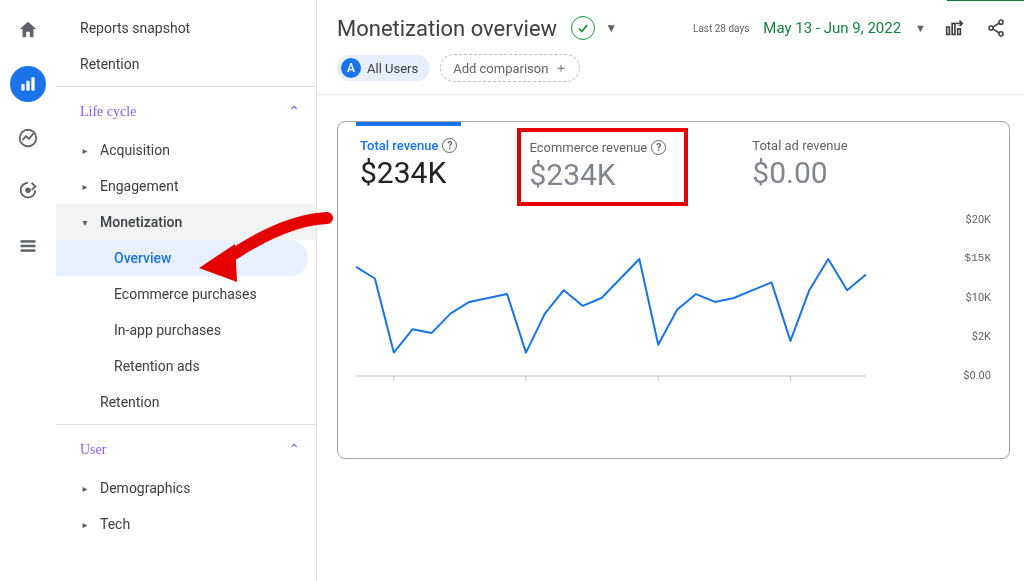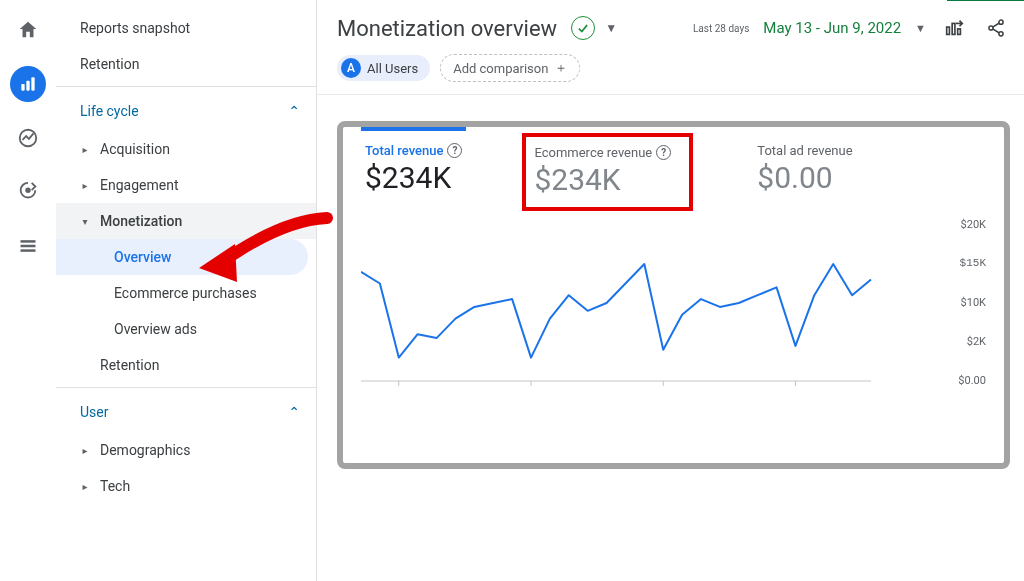--- a/index.html
+++ b/index.html
@@ -3,21 +3,21 @@
 <meta charset="utf-8">
 <style>
   * { box-sizing: border-box; }
   html, body { margin: 0; padding: 0; font-family: "Google Sans", "Roboto", Arial, sans-serif; background: #fff; color: #3c4043; }
   .app { display: flex; width: 1024px; height: 581px; overflow: hidden; }
   .iconrail { width: 56px; padding-top: 12px; display: flex; flex-direction: column; align-items: center; gap: 18px; }
   .iconrail .rail-btn { width: 36px; height: 36px; display: flex; align-items: center; justify-content: center; border-radius: 50%; color: #5f6368; }
   .iconrail .rail-btn.selected { background: #1a73e8; color: #fff; }
   .nav { width: 260px; padding-top: 10px; font-size: 14px; }
   .nav-item { padding: 10px 16px 10px 24px; cursor: pointer; color: #3c4043; }
-  .nav-section-header { padding: 12px 16px 12px 24px; display: flex; align-items: center; justify-content: space-between; color: #0369a1; }
+  .nav-section-header { padding: 12px 16px 12px 24px; display: flex; align-items: center; justify-content: space-between; color: #8b5cf6; font-family: Liberation Serif, serif; }
   .nav-subheader { display:flex; align-items:center; gap:10px; padding: 10px 16px 10px 24px; cursor:pointer; }
   .nav-subheader .caret { width:10px; text-align:center; font-size:10px; color:#5f6368; }
   .nav-subheader.active { background:#f1f3f4; font-weight:500; }
   .nav-subitem { padding: 10px 16px 10px 58px; cursor:pointer; color:#3c4043; }
   .nav-subitem.active { background:#e8f0fe; color:#1a73e8; font-weight:500; border-radius: 0 20px 20px 0; margin-right:8px; }
   hr.nav-div { border: none; border-top:1px solid #e0e0e0; margin:4px 0; }
   .rule { border-left:1px solid #e0e0e0; height:100%; }
   .content { flex: 1; display:flex; flex-direction:column; padding: 0 14px 0 20px; position:relative; }
   .header { display:flex; align-items:center; padding: 14px 0 8px; gap: 14px; }
   .title { font-size: 22px; color:#3c4043; font-weight:400; flex-shrink:0; }
@@ -26,21 +26,21 @@
   .spacer { flex:1; }
   .range-label { font-size:10px; color:#5f6368; }
   .range-value { font-size:15px; color:#15803d; }
   .range-chev { font-size:11px; color:#5f6368; }
   .toolbar-btn { width:28px;height:28px;display:flex;align-items:center;justify-content:center;color:#3c4043; }
   .chips { display:flex; gap:10px; margin: 4px 0 12px; align-items:center; }
   .chip-primary { display:flex;align-items:center;gap:6px;background:#e8eefc;border-radius:16px;padding:3px 12px 3px 4px;font-size:13px;color:#3c4043; }
   .chip-primary .badge { width:20px;height:20px;border-radius:50%;background:#1a73e8;color:#fff;font-size:12px;display:flex;align-items:center;justify-content:center;font-weight:500; }
   .chip-add { display:flex;align-items:center;gap:6px;border:1px dashed #bdc1c6;border-radius:16px;padding:4px 12px;font-size:13px;color:#5f6368;background:#fff; }
   .content-divider { border:none;border-top:1px solid #e8eaed;margin:0 -20px 0 -20px; }
-  .card { margin-top:26px; border:6px solid #a3a3a3; border-radius:8px; padding: 2px 18px 12px 18px; position:relative; }
+  .card { margin-top:26px; border:1px solid #a3a3a3; border-radius:8px; padding: 2px 18px 12px 18px; position:relative; }
   .metric-tabs { display:flex; gap:60px; }
   .metric { padding: 14px 4px 10px; }
   .metric.active { border-top: 4px solid #1a73e8; margin-top:-2px; padding-top:12px; }
   .metric-label { font-size:13px; color:#5f6368; display:flex; align-items:center; gap:4px; }
   .metric.active .metric-label { color:#1a73e8; font-weight:500; }
   .metric-value { font-size:30px; font-weight:400; margin-top:2px; }
   .metric.active .metric-value { color:#202124; }
   .metric.dimmed .metric-value { color:#80868b; }
   .help-icon { width:15px;height:15px;border:1.4px solid currentColor;border-radius:50%;display:inline-flex;align-items:center;justify-content:center;font-size:10px;font-weight:bold; color:#5f6368; }
   .metric.highlight-box { border: 4px solid #e50000; padding:8px 18px 10px 8px; margin-top: 4px; margin-left:-4px;}
@@ -108,21 +108,22 @@
     <div class="nav-subheader">
       <span class="caret">▸</span>
       <span>Engagement</span>
     </div>
     <div class="nav-subheader active">
       <span class="caret">▾</span>
       <span>Monetization</span>
     </div>
     <div class="nav-subitem active">Overview</div>
     <div class="nav-subitem">Ecommerce purchases</div>
-    <div class="nav-subitem">Overview ads</div>
+    <div class="nav-subitem">In-app purchases</div>
+    <div class="nav-subitem">Retention ads</div>
     <div class="nav-subheader">
       <span class="caret"></span>
       <span>Retention</span>
     </div>
     <hr class="nav-div">
     <div class="nav-section-header">
       <span>User</span>
       <span style="font-size:14px;">⌃</span>
     </div>
     <div class="nav-subheader">

